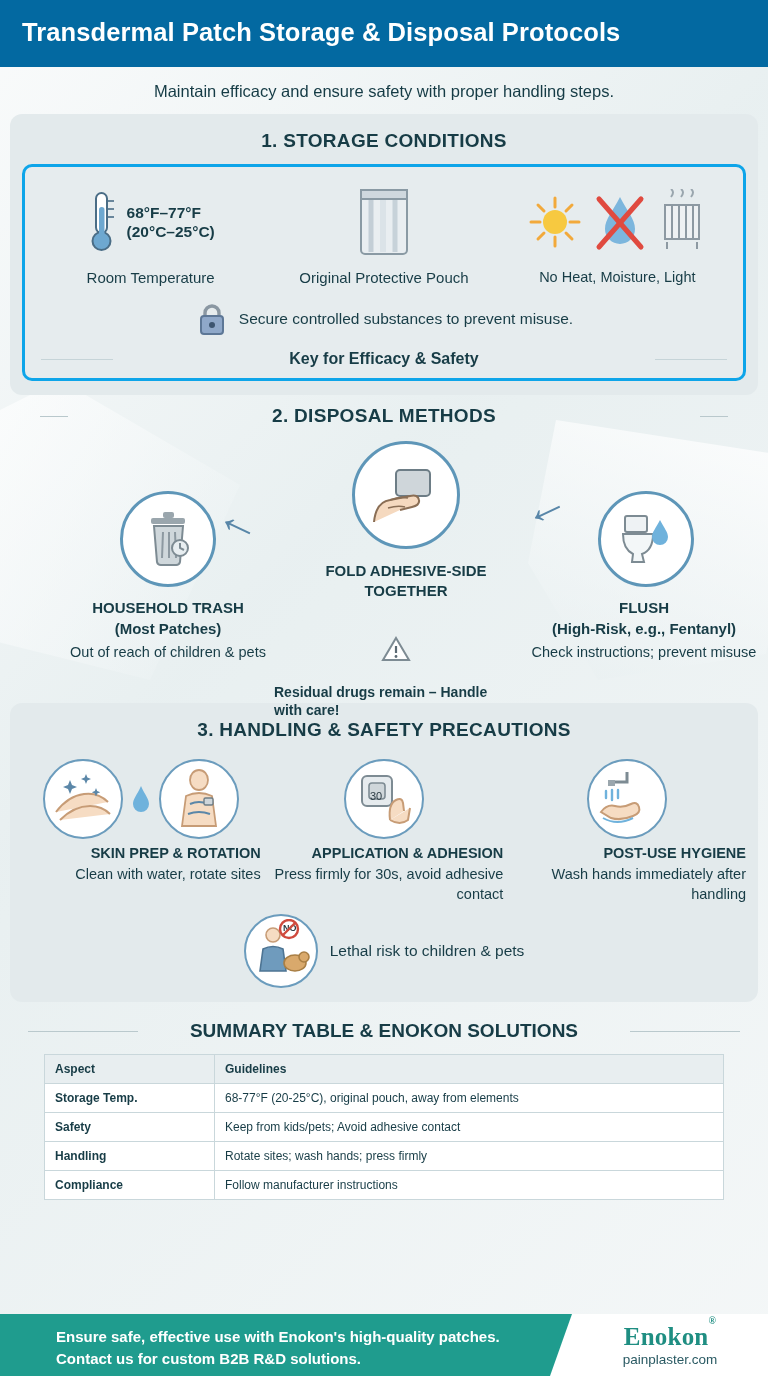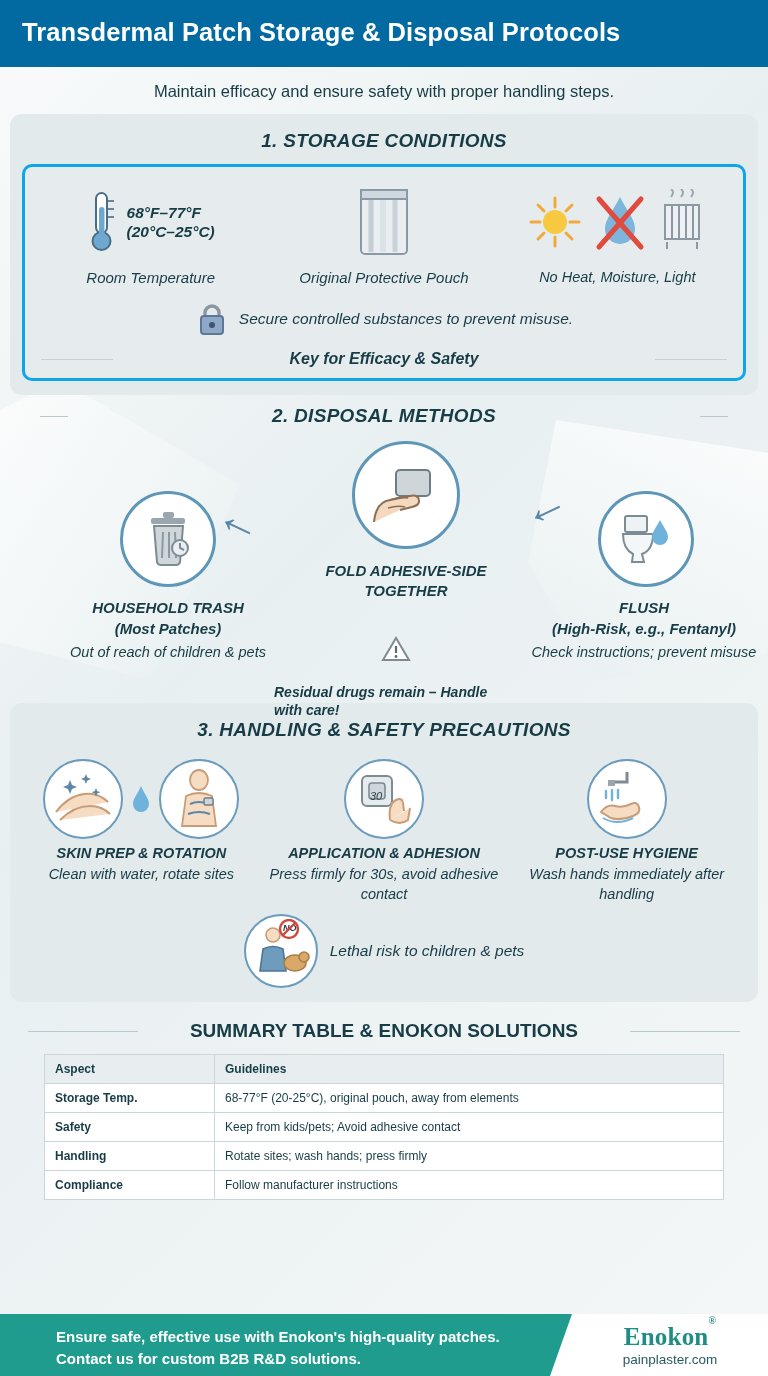--- a/index.html
+++ b/index.html
@@ -56,21 +56,20 @@
     padding: 15px 20px 13px;
     color: #153b45;
   }
 
   
   .panel {
     margin: 0 10px 0;
     background: #e3eaec;
     border-radius: 12px;
     padding: 10px 12px 14px;
-    font-style: italic;
   }
   .panel.plain { background: transparent; padding-top: 4px; }
   .inner-card {
     border: 3px solid #0ea5e9;
     border-radius: 10px;
     padding: 14px 12px 10px;
     background: rgba(255,255,255,0.12);
   }
   .sec-title {
     text-align: center;
@@ -175,21 +174,21 @@
   .lbl-left b, .lbl-right b { display: block; }
   .sub { font-size: 14.5px; font-weight: normal; display: block; margin-top: 3px; }
   .warn {
     position: absolute; left: 252px; top: 196px; width: 244px;
     display: flex; align-items: center; gap: 20px;
     font-weight: bold; font-size: 14px; line-height: 1.3; flex-direction: column;
   }
 
   
   .hand-row { display: flex; justify-content: space-between; align-items: flex-start; gap: 4px; }
-  .hand-col { flex: 1; text-align: center; }
+  .hand-col { flex: 1; text-align: right; }
   .hand-icons { height: 92px; display: flex; align-items: center; justify-content: center; gap: 6px; }
   .hcirc { border: 2.5px solid #6b9cbd; border-radius: 50%; background: #fff; width: 74px; height: 74px; display:flex; align-items:center; justify-content:center; overflow:hidden; }
   .hcirc.big { width: 80px; height: 80px; }
   .h-title { font-weight: bold; font-size: 14.5px; }
   .h-desc { font-size: 14.5px; margin-top: 4px; line-height: 1.35; }
   .lethal {
     display: flex; align-items: center; justify-content: center;
     gap: 12px; margin-top: 10px; font-size: 15.5px;
   }
 

